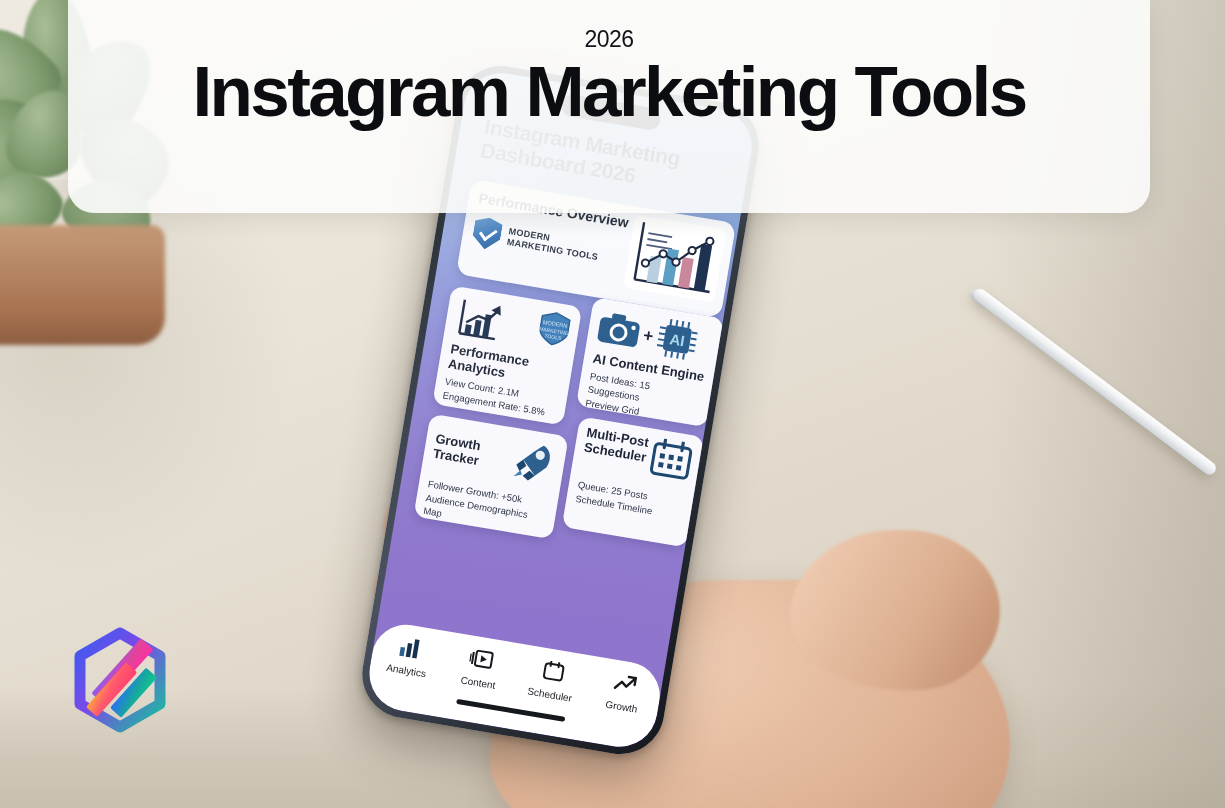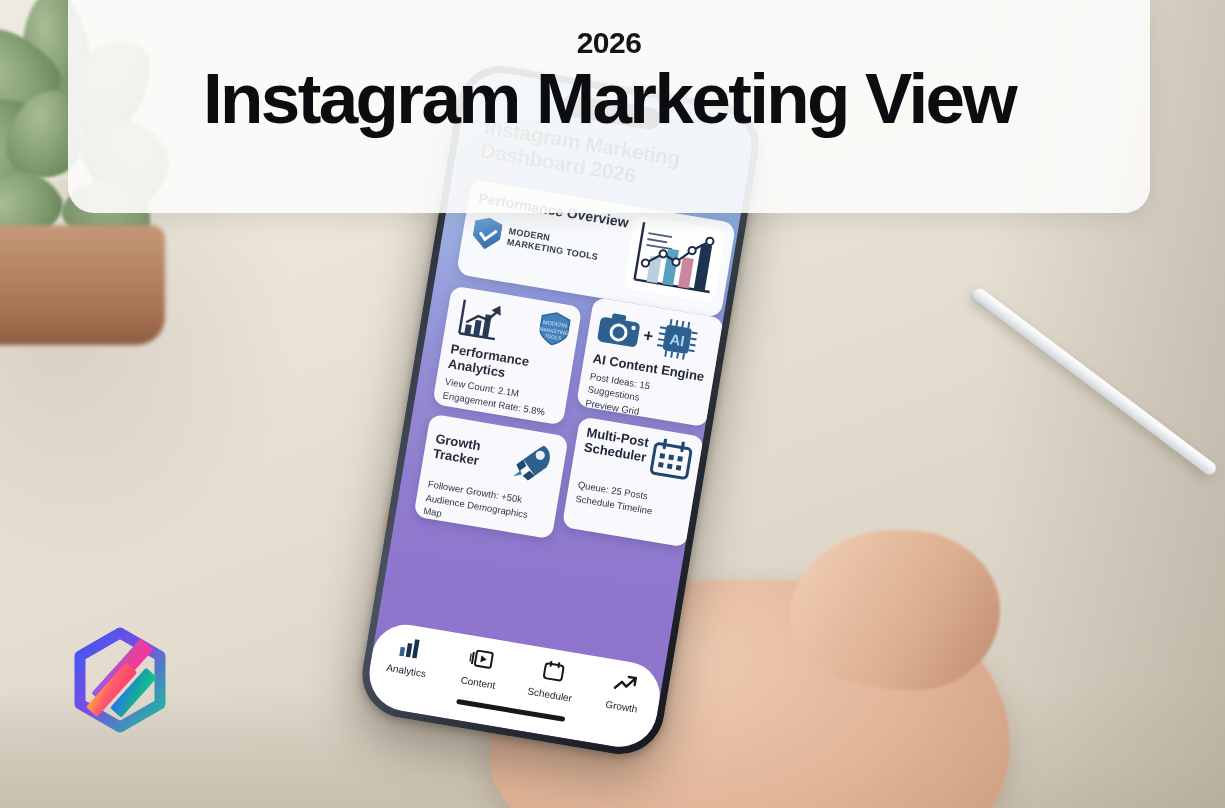--- a/index.html
+++ b/index.html
@@ -184,21 +184,21 @@
 
   
   .header {
     position:absolute; left:68px; top:0; width:1082px; height:213px;
     background:rgba(252,252,251,0.90);
     border-radius:0 0 26px 26px;
     box-shadow:0 6px 22px rgba(90,85,70,0.14);
     text-align:center;
     padding-top:26px;
   }
-  .hdr-year { font-size:30px; font-weight:bold; color:#111418; letter-spacing:-0.5px; }
+  .hdr-year { font-size:23px; font-weight:normal; color:#111418; letter-spacing:-0.5px; }
   .hdr-title {
     font-size:71px; font-weight:bold; color:#0b0d10;
     letter-spacing:-2.6px; line-height:1.04; margin-top:2px;
   }
   .hdr-sub {
     font-size:29px; color:#14171c; letter-spacing:-0.9px; margin-top:10px;
   }
 
   
   .logo { position:absolute; left:68px; top:626px; width:104px; height:112px; }
@@ -433,21 +433,21 @@
           <div class="home-bar"></div>
         </div>
 
         <div class="screen-gloss"></div>
       </div>
     </div>
   </div>
 
   <div class="header">
     <div class="hdr-year">2026</div>
-    <div class="hdr-title">Instagram Marketing View</div>
+    <div class="hdr-title">Instagram Marketing Tools</div>
   </div>
 
   <div class="logo">
     <svg viewBox="0 0 104 112" width="104" height="112">
       <defs>
         <linearGradient id="hexg" x1="0%" y1="0%" x2="100%" y2="100%">
           <stop offset="0%" stop-color="#3b5bf0"></stop>
           <stop offset="45%" stop-color="#7b4ae8"></stop>
           <stop offset="100%" stop-color="#16c29a"></stop>
         </linearGradient>

